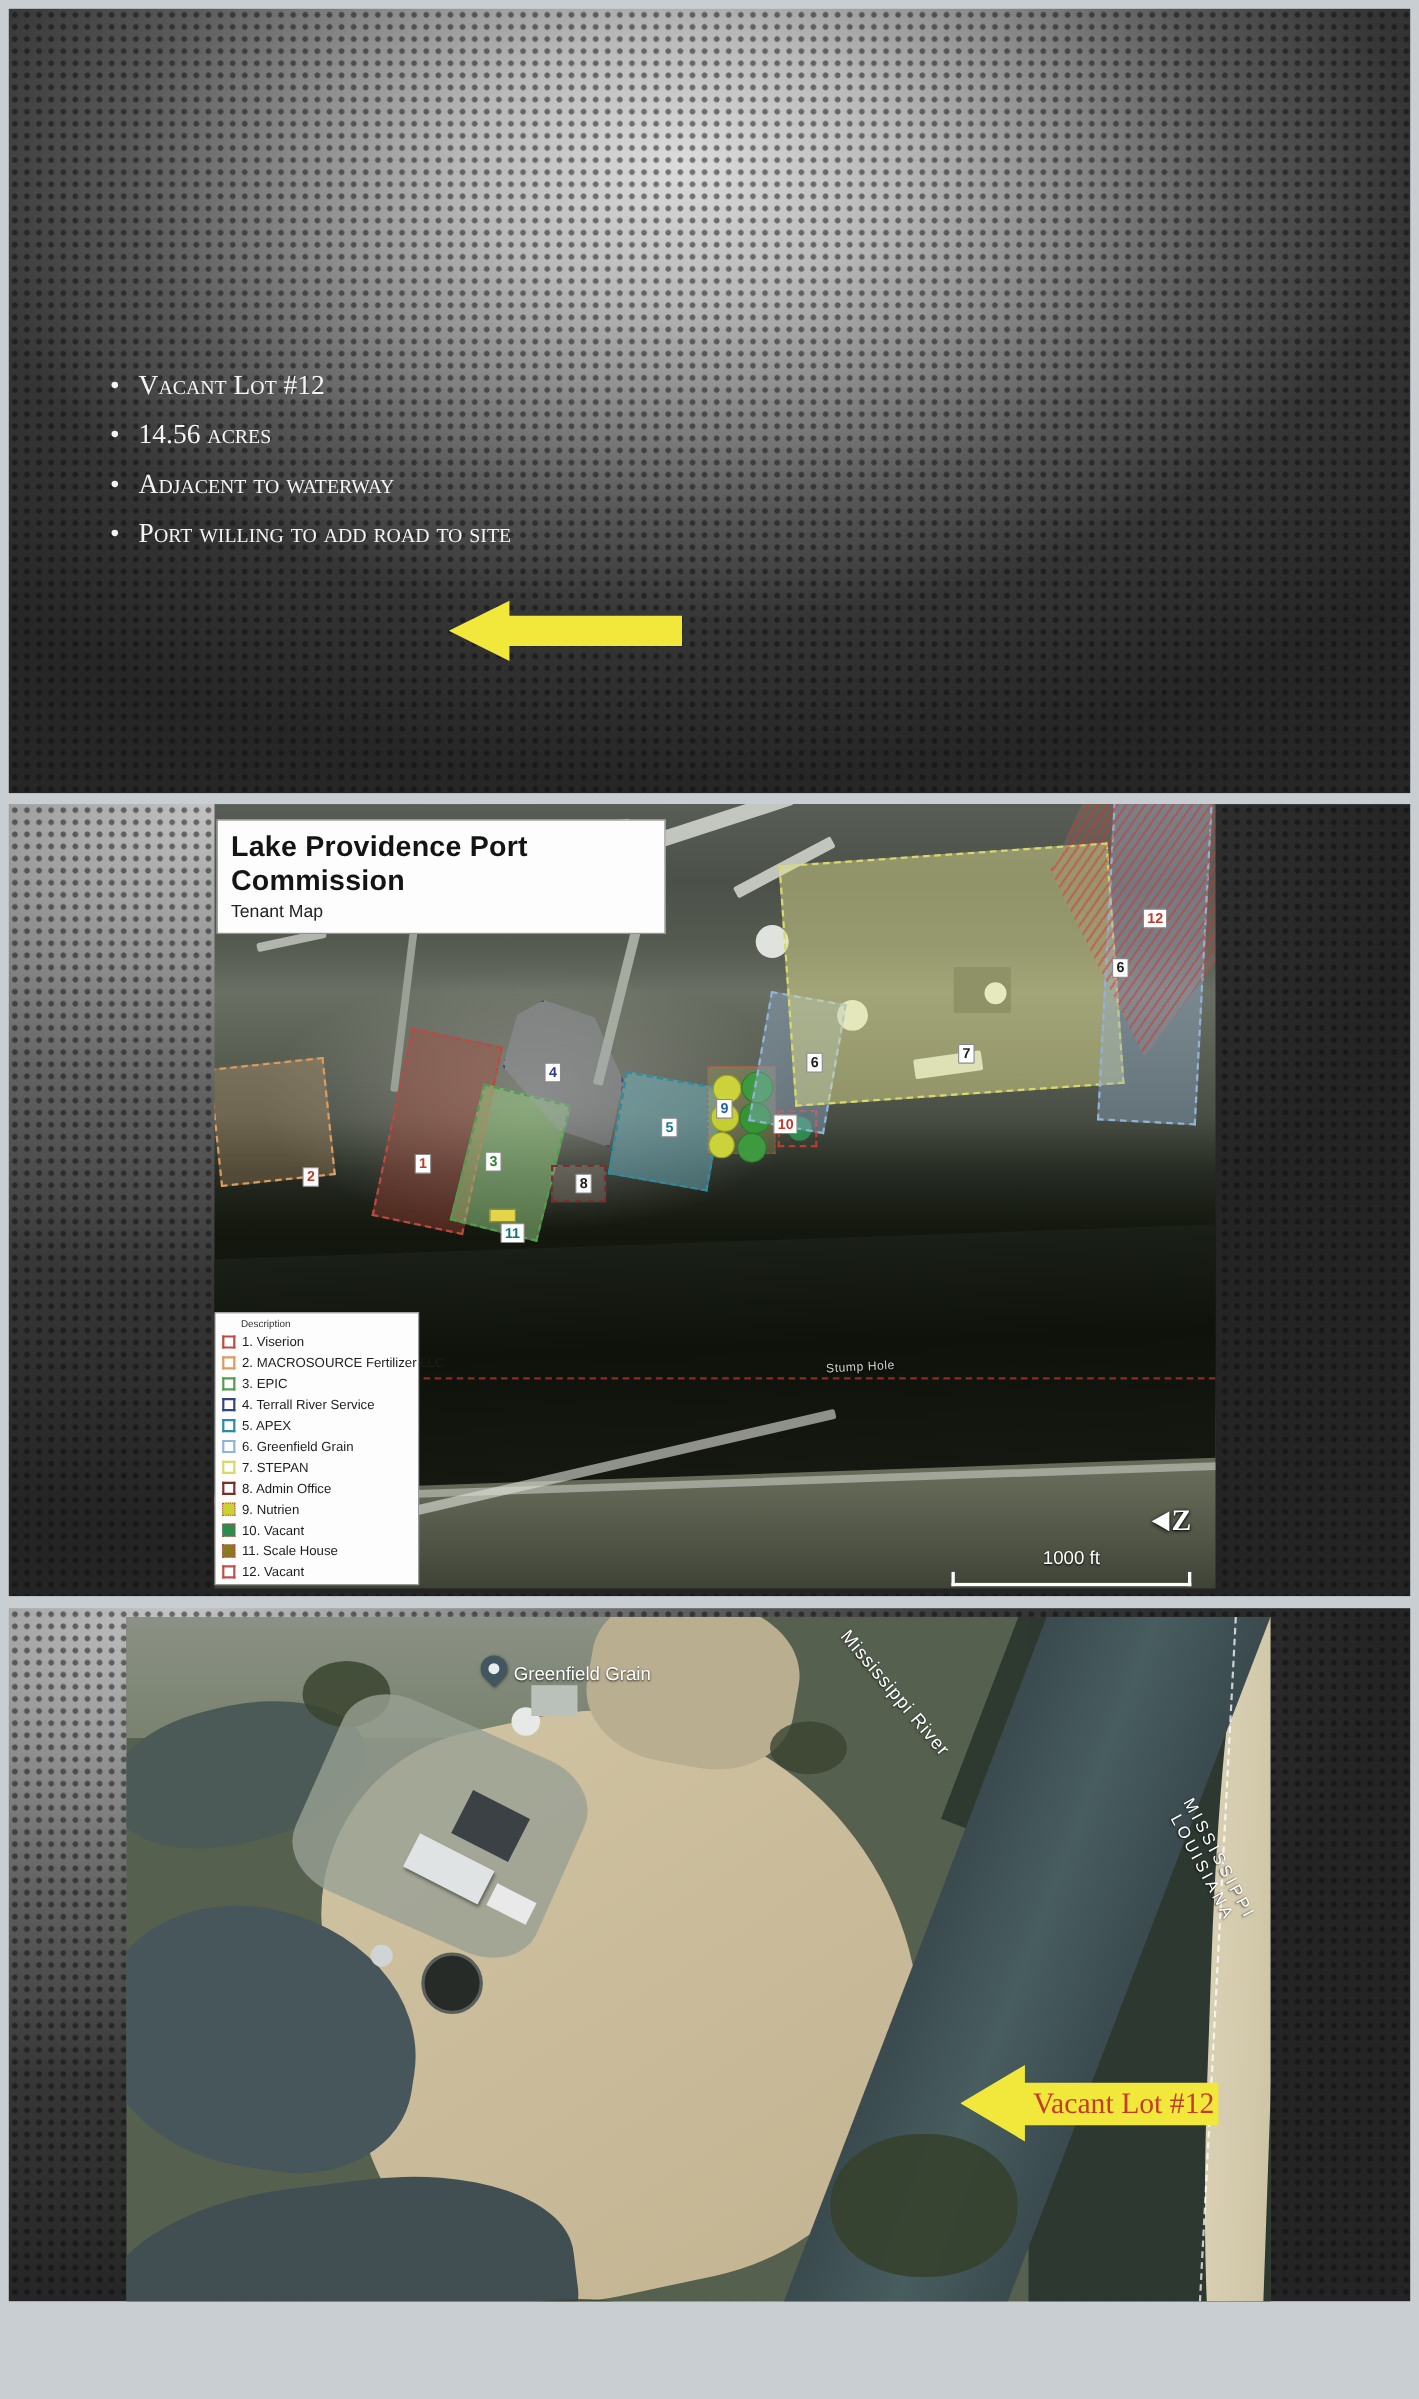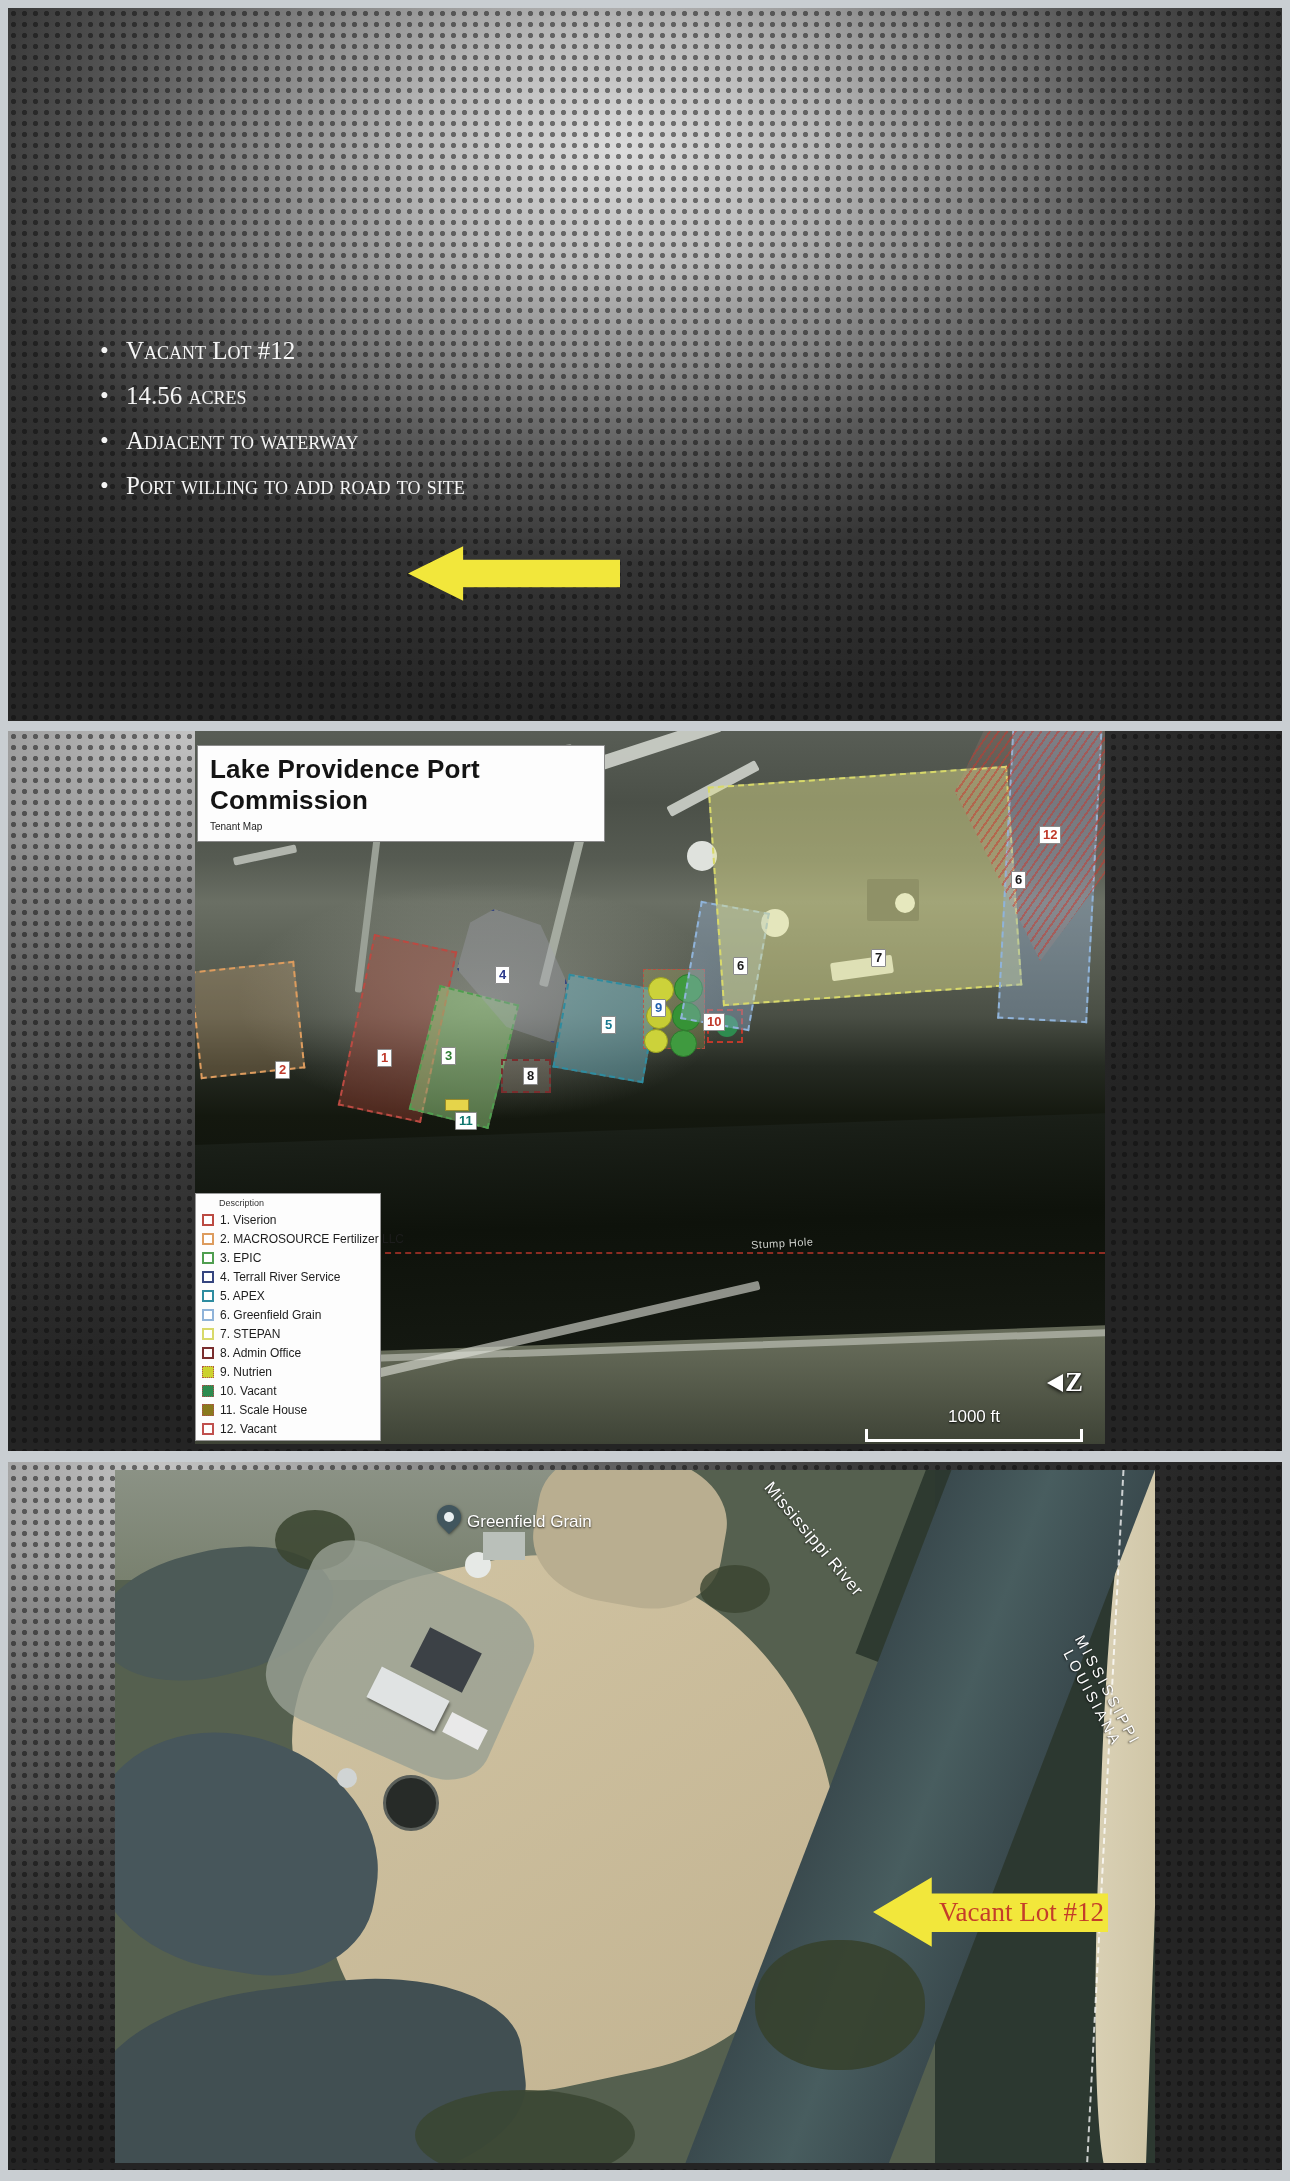--- a/index.html
+++ b/index.html
@@ -6,21 +6,21 @@
   body{width:1290px;height:2181px;position:relative;background:#c9ced2;font-family:"Liberation Sans",sans-serif;overflow:hidden;}
   .slide{position:absolute;left:8px;width:1274px;isolation:isolate;overflow:hidden;}
   .slide::after{content:"";position:absolute;inset:0;z-index:1;pointer-events:none;
     background-image:radial-gradient(circle,rgba(12,12,12,.5) 2.2px,rgba(12,12,12,0) 3px);
     background-size:11px 11px;}
   .slide > *{position:absolute;z-index:2;}
   #slide1{top:8px;height:713px;
     background:radial-gradient(ellipse 900px 560px at 48% 20%, #dcdcdc 0%, #b8b8b8 22%, #8d8d8d 38%, #585858 56%, #353535 74%, #262626 100%);}
   #slide2{top:731px;height:720px;
     background:radial-gradient(ellipse 1100px 650px at 15% 0%, #c4c4c4 0%, #9d9d9d 18%, #636363 40%, #373737 66%, #242424 100%);}
-  #slide3{top:1462px;height:708px;
+  #slide3{top:1462px;height:630px;
     background:radial-gradient(ellipse 1100px 650px at 12% 0%, #c4c4c4 0%, #9d9d9d 18%, #636363 40%, #373737 66%, #242424 100%);text-align:center;}
 
   
   .s1-title{left:87px;top:103px;width:1100px;font-family:"Liberation Serif",serif;
     font-size:40px;letter-spacing:1.5px;color:#efefef;text-shadow:0 1px 2px rgba(0,0,0,.25);font-weight:400;}
   .s1-bullets{left:92px;top:330px;width:700px;list-style:none;margin:0;padding:0;
     font-family:"Liberation Serif",serif;font-variant:small-caps;font-size:25px;color:#f5f5f5;}
   .s1-bullets li{margin-bottom:19px;line-height:26px;}
   .s1-bullets li::before{content:"•";display:inline-block;width:26px;color:#f5f5f5;}
   .arrow{background:#f2e73b;filter:drop-shadow(0 2px 2px rgba(0,0,0,.35));
@@ -30,21 +30,21 @@
   
   .map{left:187px;top:0px;width:910px;height:713px;overflow:hidden;
     background:linear-gradient(180deg,#585d55 0%,#4b5048 10%,#565b52 18%,#6a6f64 24%,#5a5f54 32%,#494e44 40%,#252a22 47%,#14180f 54%,#10140d 63%,#1c2017 72%,#565b4c 79%,#676c5a 85%,#555a4a 92%,#3e4336 100%);}
   .map *{position:absolute;}
   .mapshape{border-radius:2px;}
   .lot{box-sizing:border-box;}
   .chip{background:#fff;border:1px solid #8a8a8a;font:bold 13px/16px "Liberation Sans",sans-serif;
     padding:0 3px;border-radius:1px;}
   .mtitle-box{left:2px;top:14px;width:382px;background:#fdfdfd;border:1px solid #8a8a8a;padding:8px 12px 9px;}
   .mtitle{position:static;display:block;font-size:26px;font-weight:bold;color:#141414;letter-spacing:.2px;}
-  .msub{position:static;display:block;font-size:10px;color:#222;margin-top:5px;}
+  .msub{position:static;display:block;font-size:16px;color:#222;margin-top:5px;}
   .legend{left:0;top:462px;width:186px;height:248px;background:#fdfdfd;border:1px solid #999;
     padding:4px 4px 2px 6px;box-sizing:border-box;}
   .legend *{position:static;}
   .legend-header{display:block;font-size:9px;color:#333;margin:0 0 2px 17px;}
   .legend-row{display:flex;align-items:center;gap:6px;height:19px;}
   .legend-swatch{width:12px;height:12px;flex:0 0 12px;box-sizing:border-box;background:#fff;}
   .legend-label{font-size:12px;color:#1d1d1d;white-space:nowrap;}
   .scalebar{left:670px;top:676px;width:218px;color:#fff;text-align:center;
     text-shadow:0 1px 2px #000;font-size:17px;}
   .scalebar .bar{position:static;display:block;height:10px;margin-top:2px;

